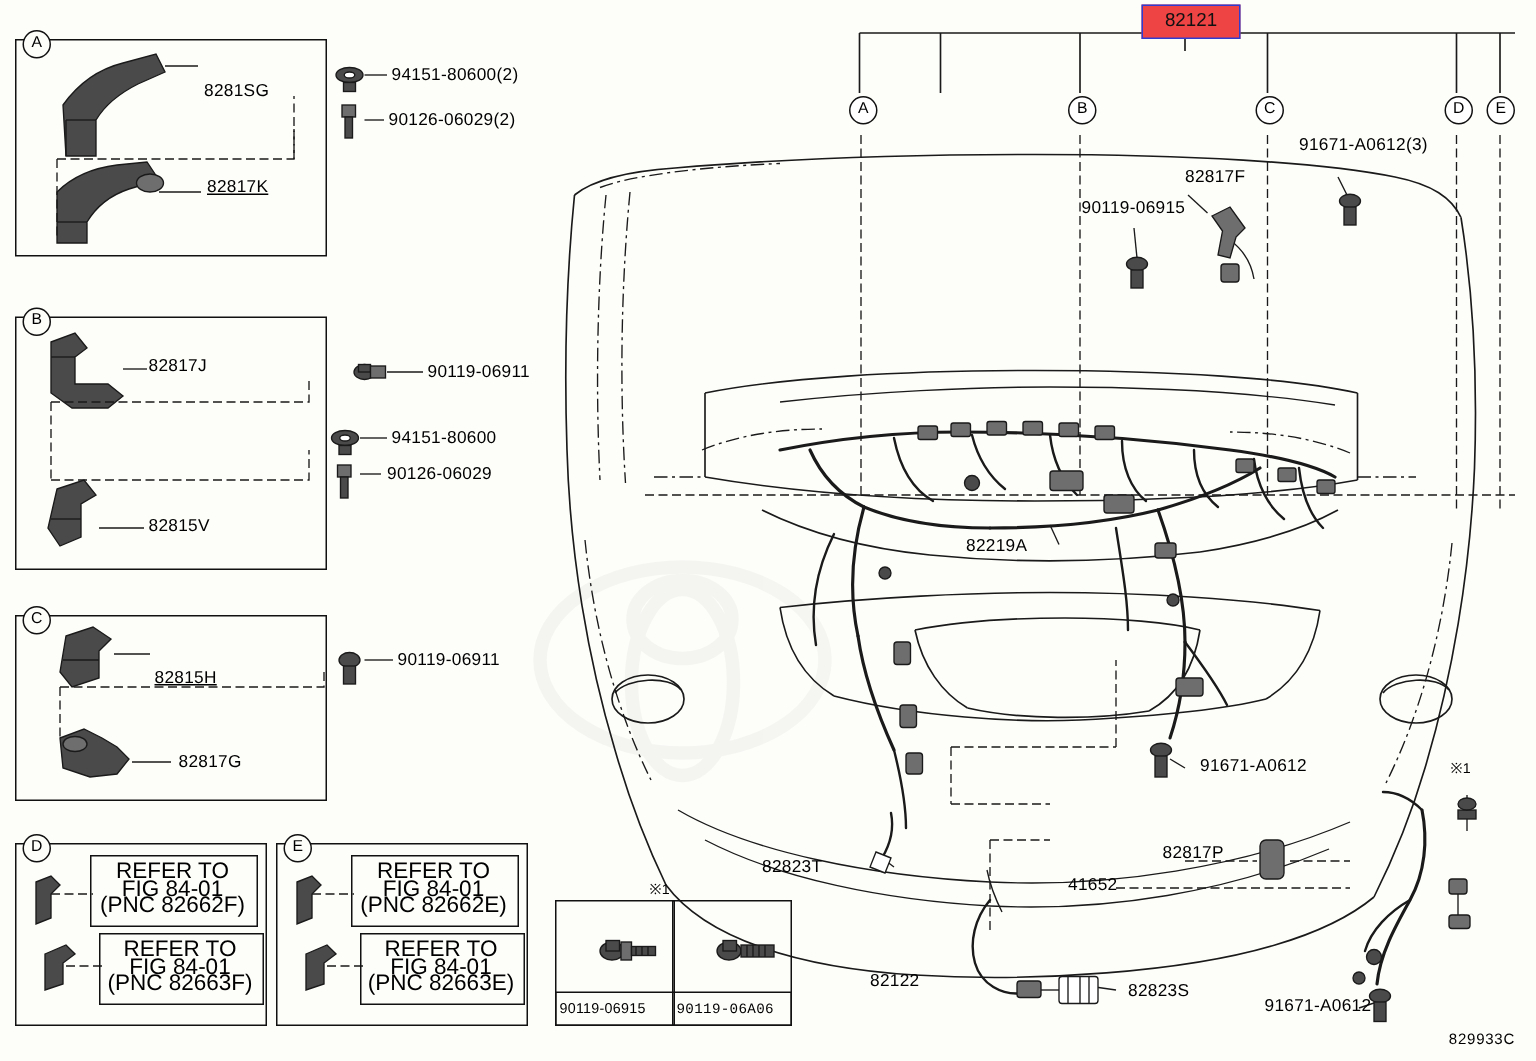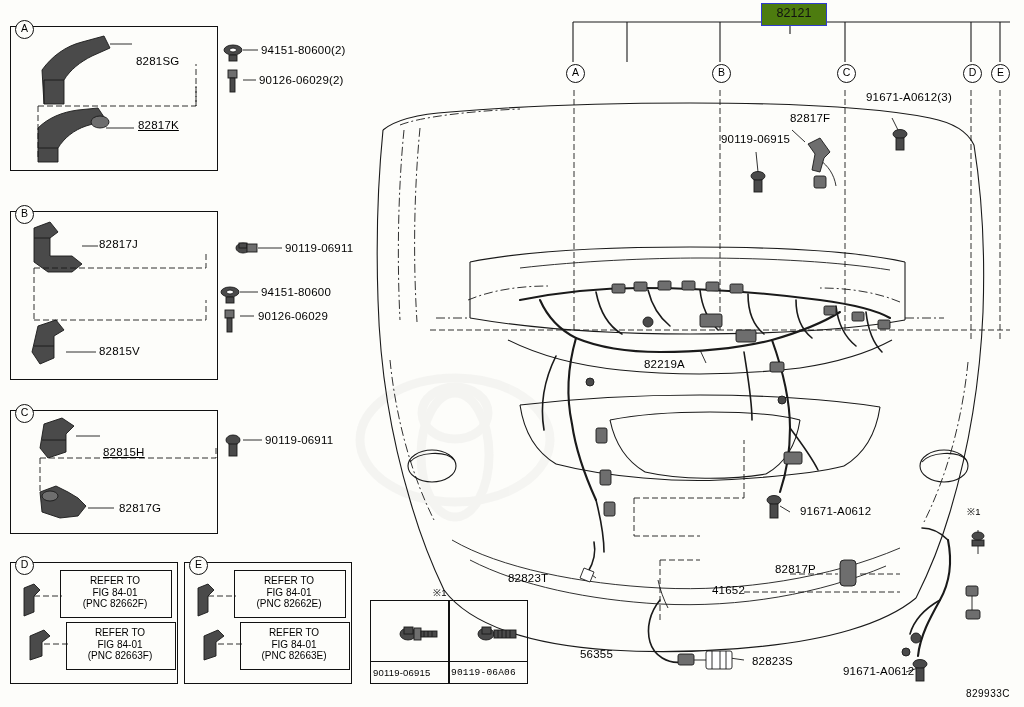--- a/index.html
+++ b/index.html
@@ -11,24 +11,24 @@
     overflow:hidden;
     color:#000;
   }
   #stage{position:absolute;left:0;top:0;width:1024px;height:707px;}
   svg.layer{position:absolute;left:0;top:0;width:1024px;height:707px;}
   .lbl{position:absolute;font-size:11.5px;letter-spacing:0.2px;white-space:nowrap;}
   .lbl.tiny{font-size:9.5px;}
   .grp-box{position:absolute;border:1.3px solid #111;background:transparent;}
   .circ{position:absolute;width:17px;height:17px;border:1.2px solid #111;border-radius:50%;
         font-size:10.5px;line-height:15px;text-align:center;background:#fff;}
-  .topbox{position:absolute;border:1.6px solid #2f3ccf;background:#4d7c0f;}
+  .topbox{position:absolute;border:1.6px solid #2f3ccf;background:#ef4444;}
   .topbox span{display:block;text-align:center;font-size:12.5px;line-height:19px;color:#111;}
   .refbox{position:absolute;border:1.2px solid #111;}
-  .reftext{position:absolute;font-size:10px;line-height:11.5px;text-align:center;white-space:pre;}
+  .reftext{position:absolute;font-size:15px;line-height:11.5px;text-align:center;white-space:pre;}
   .boltcell{position:absolute;border:1.2px solid #111;}
   .footer{position:absolute;right:14px;bottom:8px;font-size:10px;letter-spacing:0.5px;}
 </style>
 </head>
 <body>
 
 <div id="stage">
 
   <svg class="layer" viewBox="0 0 1024 707">
     <defs>
@@ -346,21 +346,21 @@
   <div class="circ" style="left:991px;top:64px;">E</div>
 
   <div class="lbl" style="left:790px;top:112px;">82817F</div>
   <div class="lbl" style="left:721px;top:133px;">90119-06915</div>
   <div class="lbl" style="left:866px;top:91px;">91671-A0612(3)</div>
   <div class="lbl" style="left:644px;top:358px;">82219A</div>
   <div class="lbl" style="left:800px;top:505px;">91671-A0612</div>
   <div class="lbl" style="left:508px;top:572px;">82823T</div>
   <div class="lbl" style="left:775px;top:563px;">82817P</div>
   <div class="lbl" style="left:712px;top:584px;">41652</div>
-  <div class="lbl" style="left:580px;top:648px;">56355</div>
+  <div class="lbl" style="left:580px;top:648px;">82122</div>
   <div class="lbl" style="left:752px;top:655px;">82823S</div>
   <div class="lbl" style="left:843px;top:665px;">91671-A0612</div>
   <div class="lbl tiny" style="left:967px;top:505px;">※1</div>
 
   <div class="grp-box" style="left:10px;top:26px;width:206px;height:143px;"></div>
   <div class="circ" style="left:15px;top:20px;background:#fdfdfa;">A</div>
   <div class="lbl" style="left:136px;top:55px;">8281SG</div>
   <div class="lbl" style="left:138px;top:119px;text-decoration:underline;">82817K</div>
   <div class="lbl" style="left:261px;top:44px;text-align:right;">94151-80600(2)</div>
   <div class="lbl" style="left:259px;top:74px;">90126-06029(2)</div>

